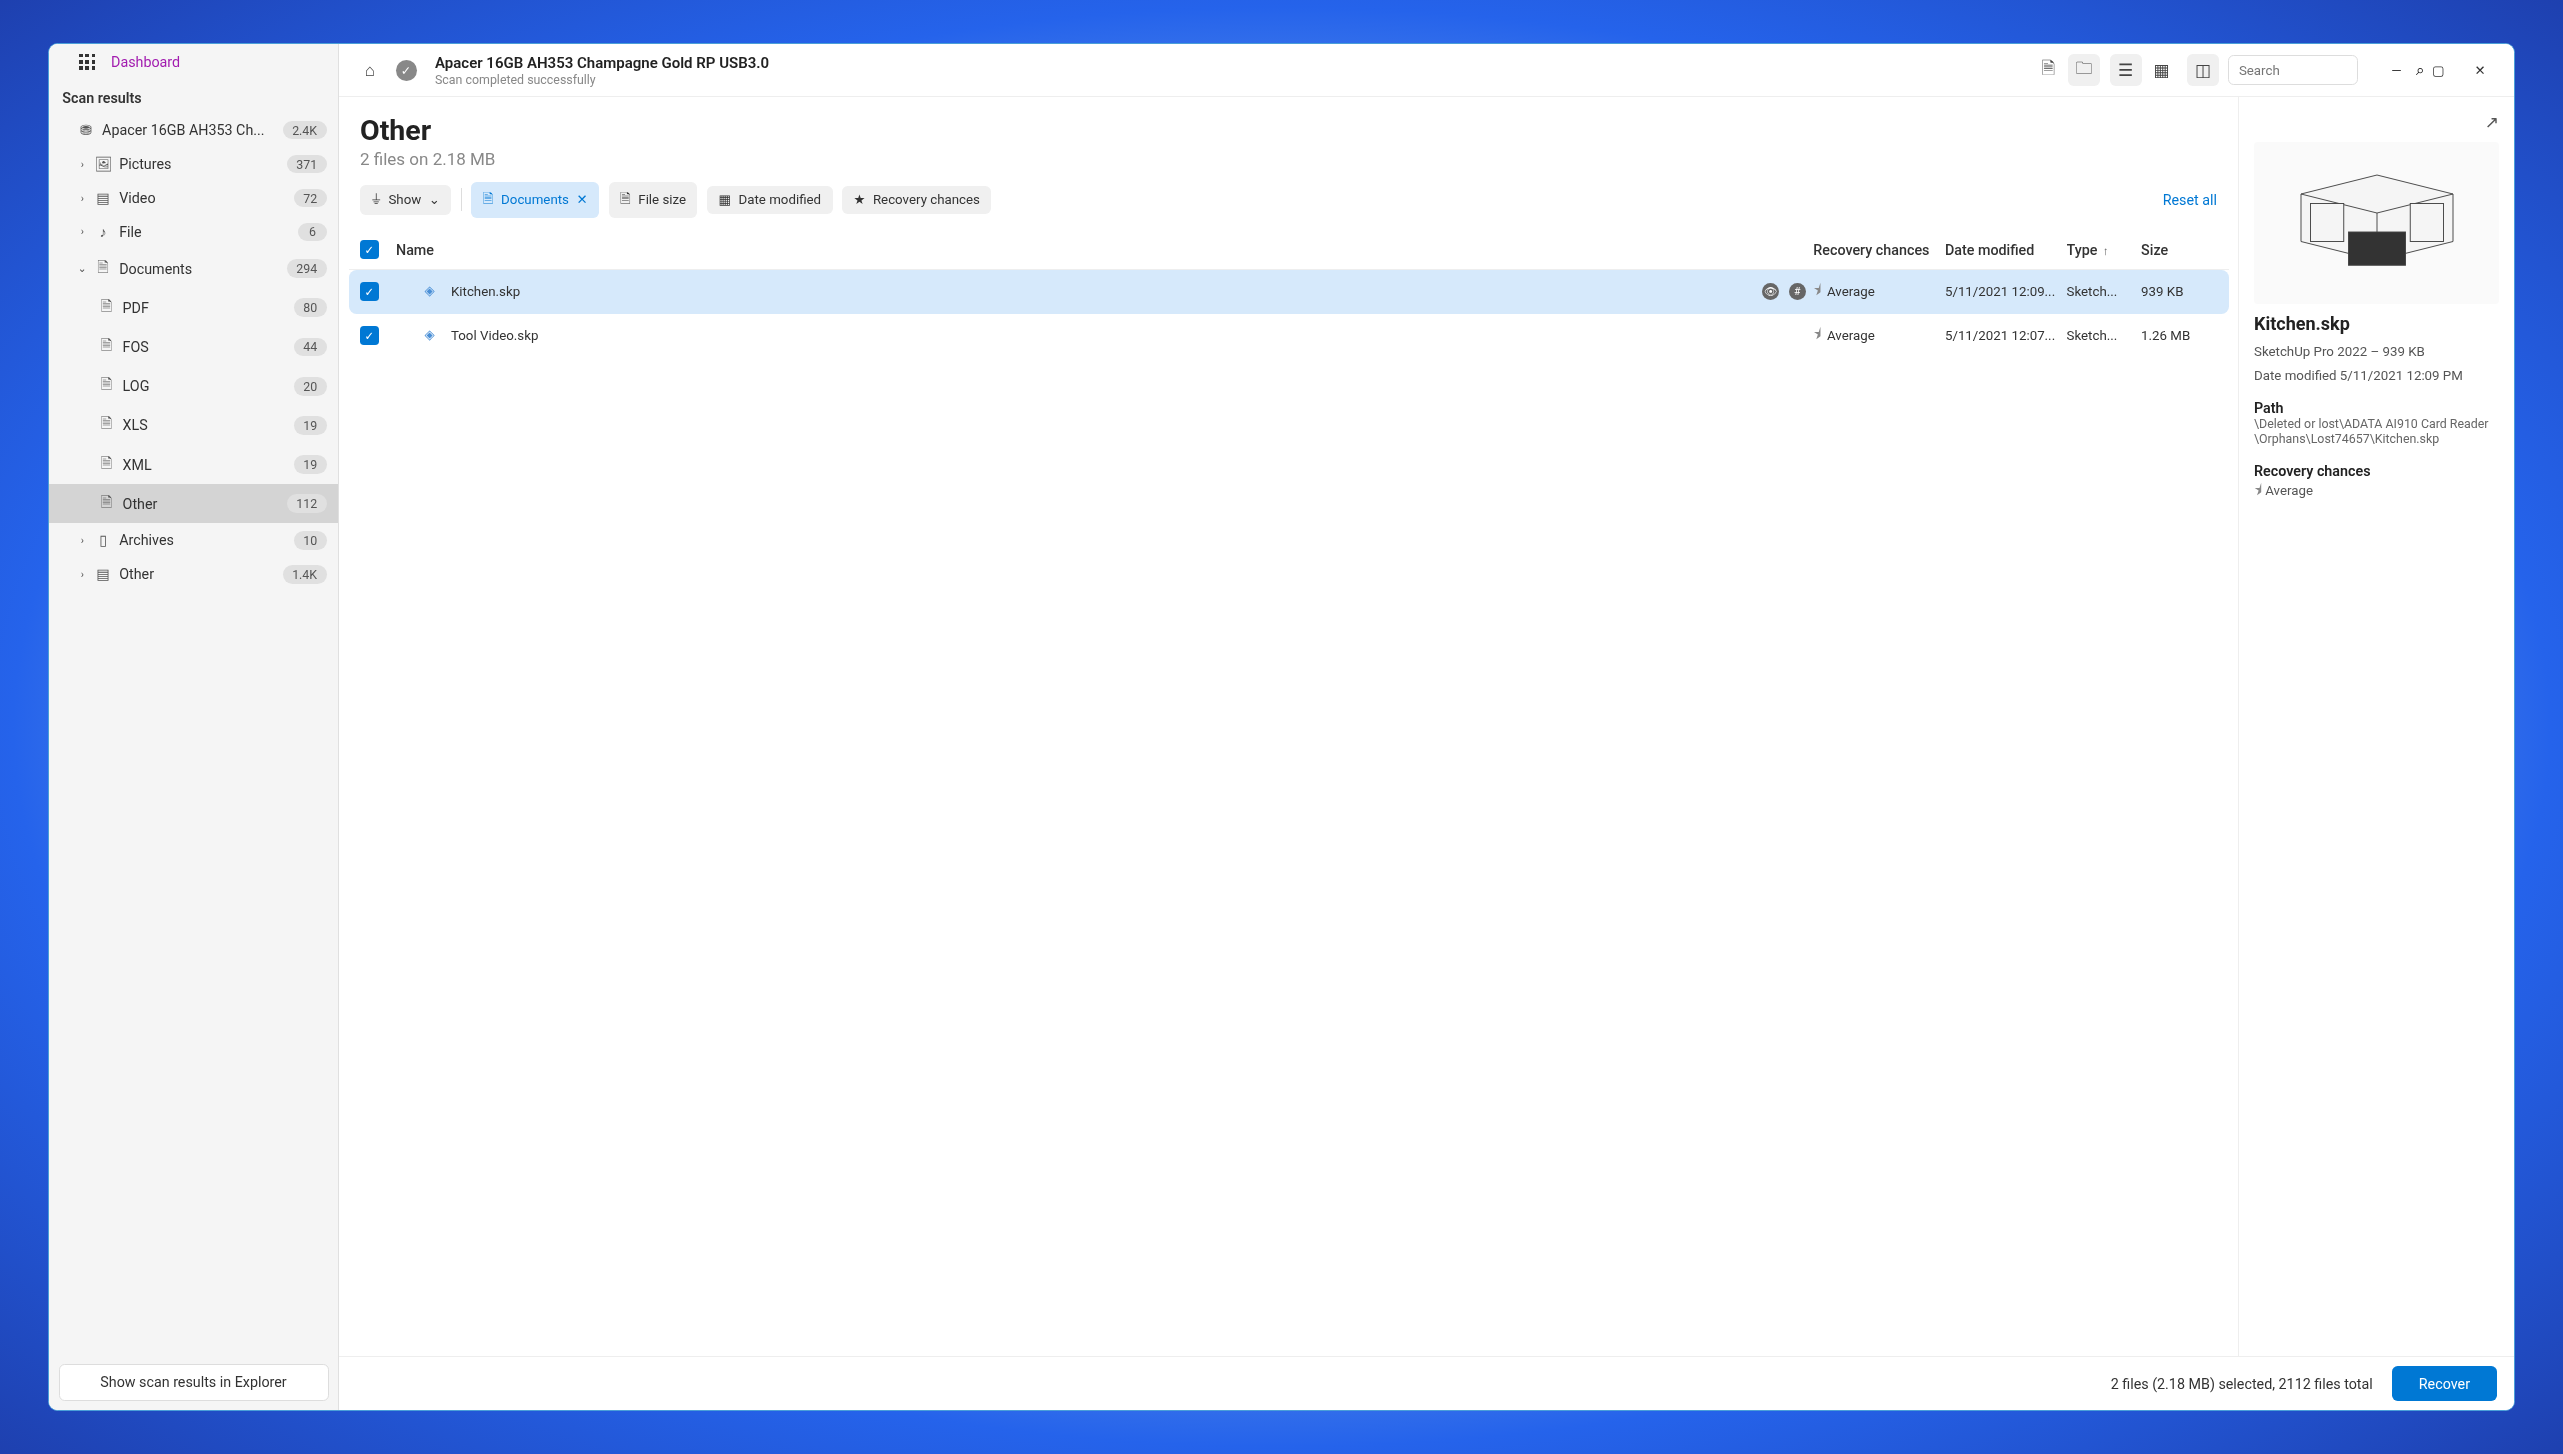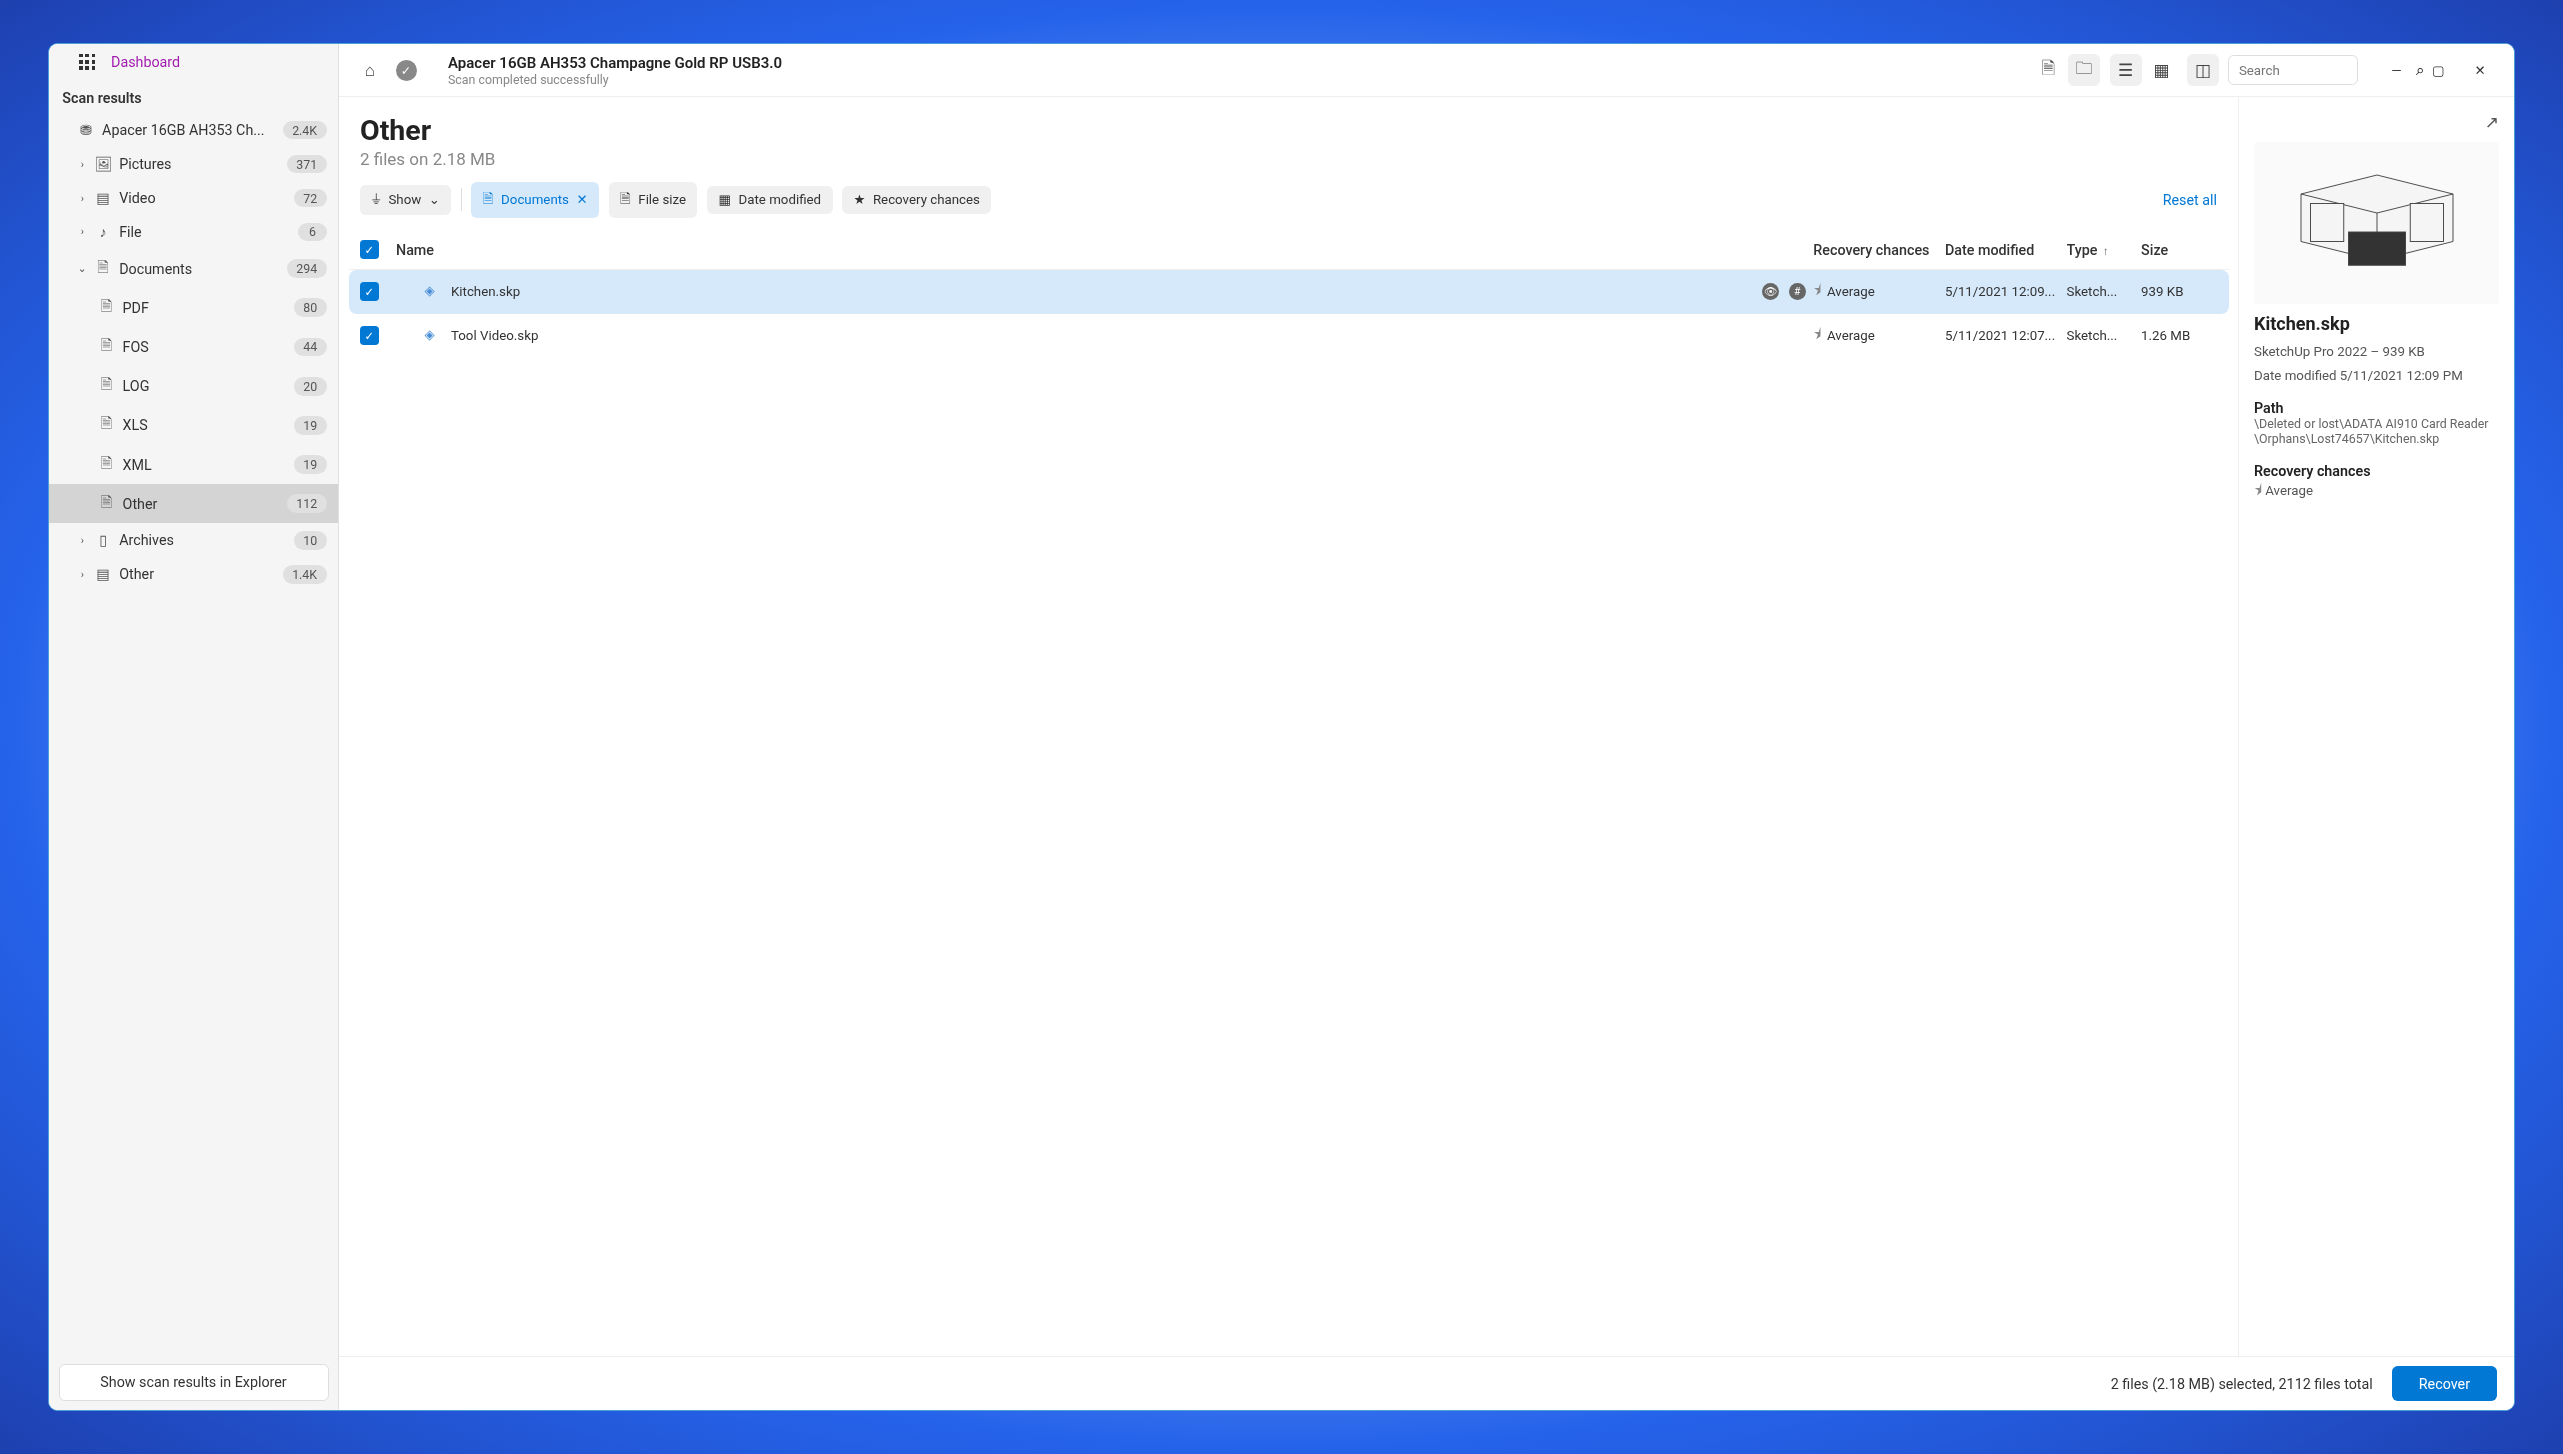--- a/index.html
+++ b/index.html
@@ -49,21 +49,21 @@
 .tree-icon { width: 17px; text-align: center; color: #555; }
 .tree-label { flex: 1; white-space: nowrap; overflow: hidden; text-overflow: ellipsis; }
 .tree-badge { background: #e0e0e0; color: #555; border-radius: 11.4px; padding: 1.9px 9.5px; font-size: 12.4px; min-width: 28.5px; text-align: center; }
 .sidebar-footer { padding: 9.5px; }
 .explorer-btn { width: 100%; background: #fff; border: 1px solid #ddd; border-radius: 5.7px; padding: 9.5px; font-size: 14.3px; color: #333; cursor: pointer; }
 .main { flex: 1; display: flex; flex-direction: column; background: #fff; overflow: hidden; }
 .topbar { display: flex; align-items: center; padding: 9.5px 15px; gap: 9.5px; border-bottom: 1px solid #eee; }
 .tb-icon { width: 32px; height: 32px; display: inline-flex; align-items: center; justify-content: center; cursor: pointer; border-radius: 5.7px; color: #444; font-size: 17px; }
 .tb-icon.checkmark { background: #888; color: #fff; border-radius: 50%; width: 21px; height: 21px; font-size: 12.4px; }
 .tb-icon.bg { background: #f0f0f0; }
-.tb-title { display: flex; flex-direction: column; margin-left: 22px; margin-right: auto; }
+.tb-title { display: flex; flex-direction: column; margin-left: 9px; margin-right: auto; }
 .tb-title-main { font-size: 15px; font-weight: 600; color: #222; }
 .tb-title-sub { font-size: 12.4px; color: #888; }
 .tb-group { display: flex; gap: 3.8px; }
 .search-box { display: flex; align-items: center; border: 1px solid #ddd; border-radius: 5.7px; padding: 4.8px 9.5px; width: 130px; }
 .search-box input { border: none; outline: none; flex: 1; font-size: 13.3px; color: #666; background: transparent; }
 .win-controls { display: flex; gap: 3.8px; margin-left: 9.5px; }
 .win-controls span { width: 38px; height: 28.5px; display: inline-flex; align-items: center; justify-content: center; cursor: pointer; font-size: 13.3px; color: #333; }
 .content-area { display: flex; flex: 1; overflow: hidden; }
 .listing { flex: 1; display: flex; flex-direction: column; overflow: hidden; }
 .listing-header { padding: 17px 21px 13.3px; }

